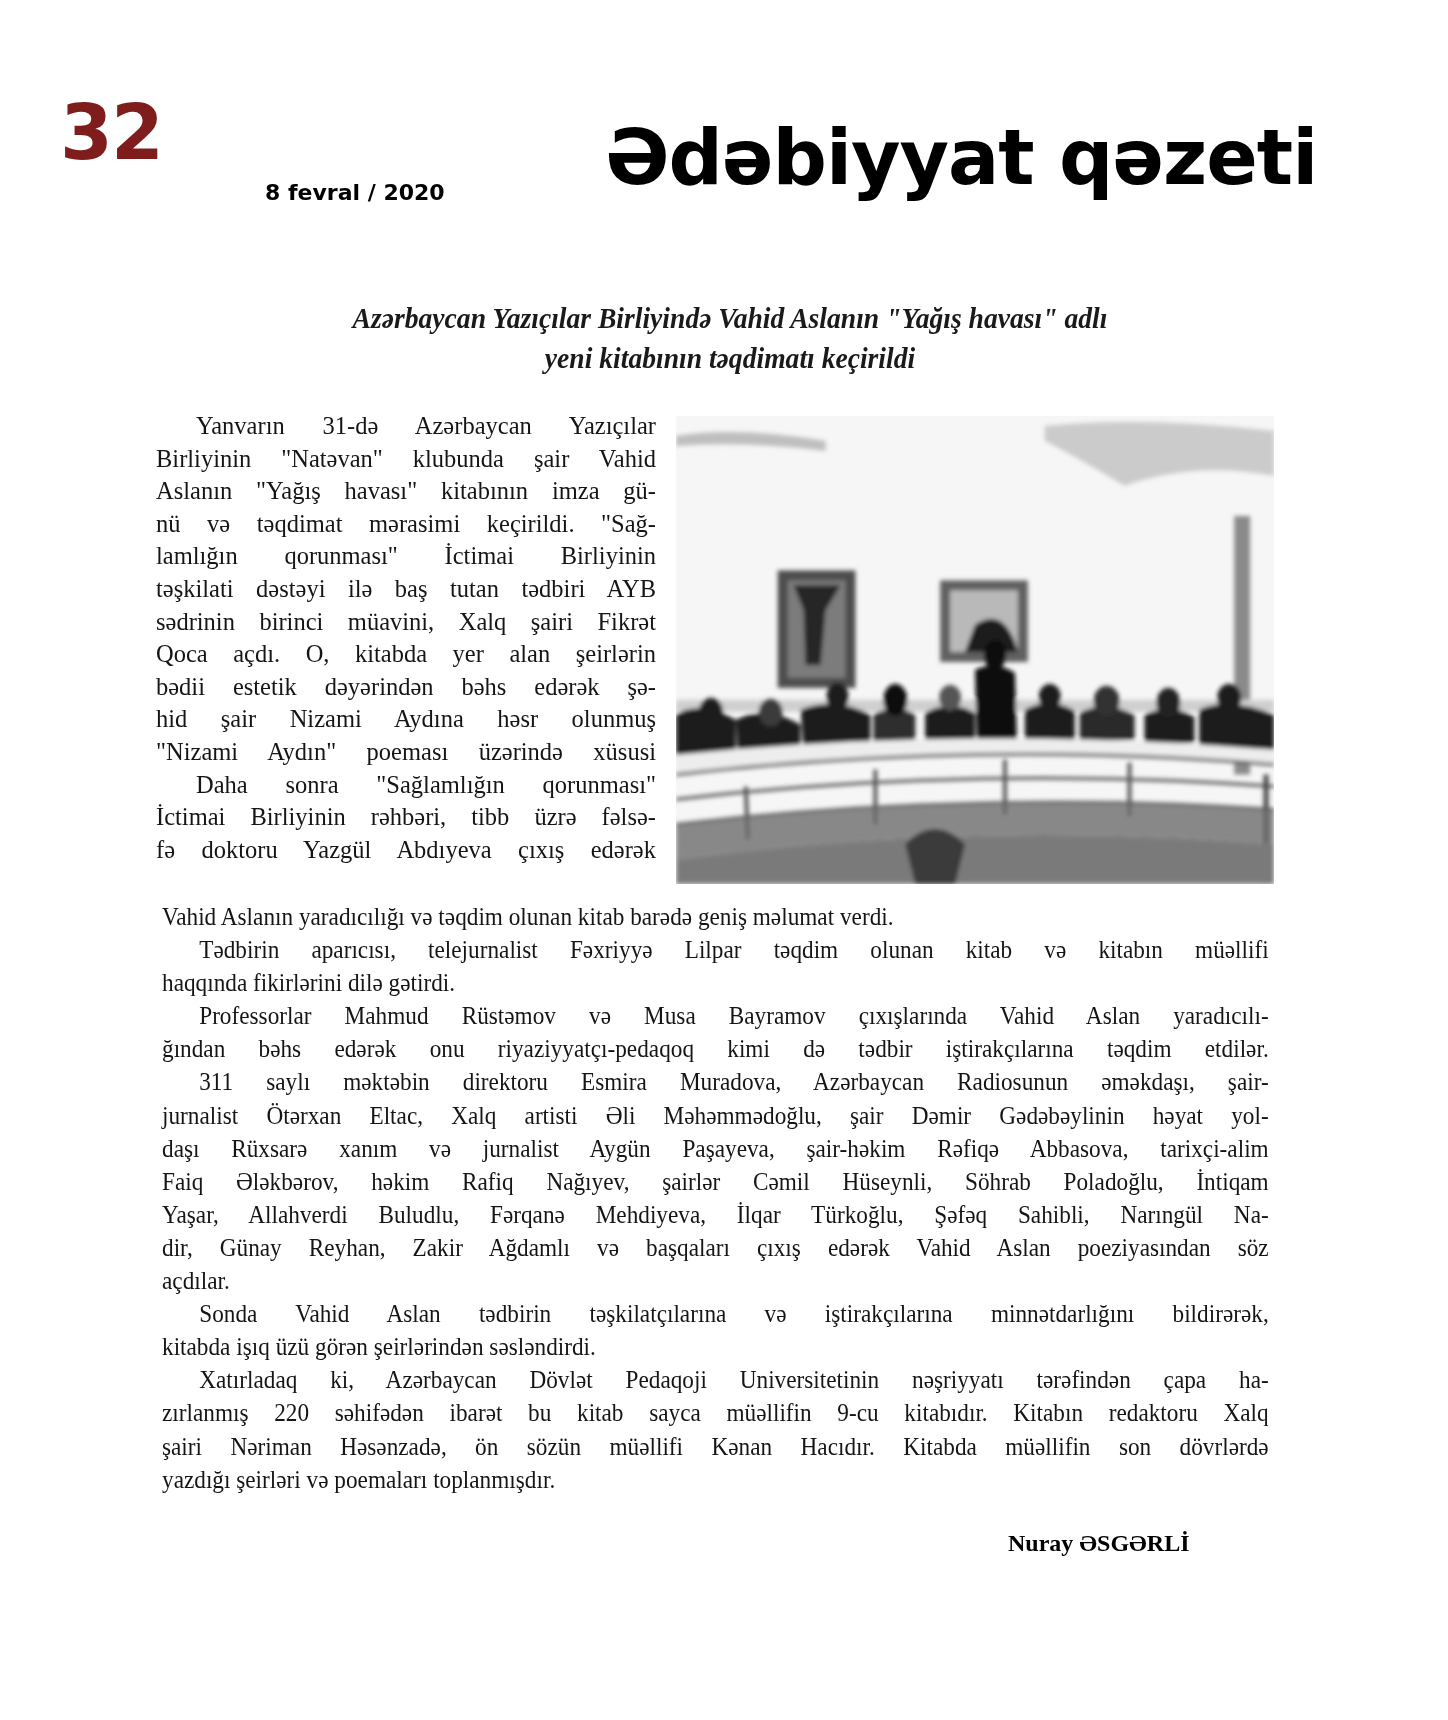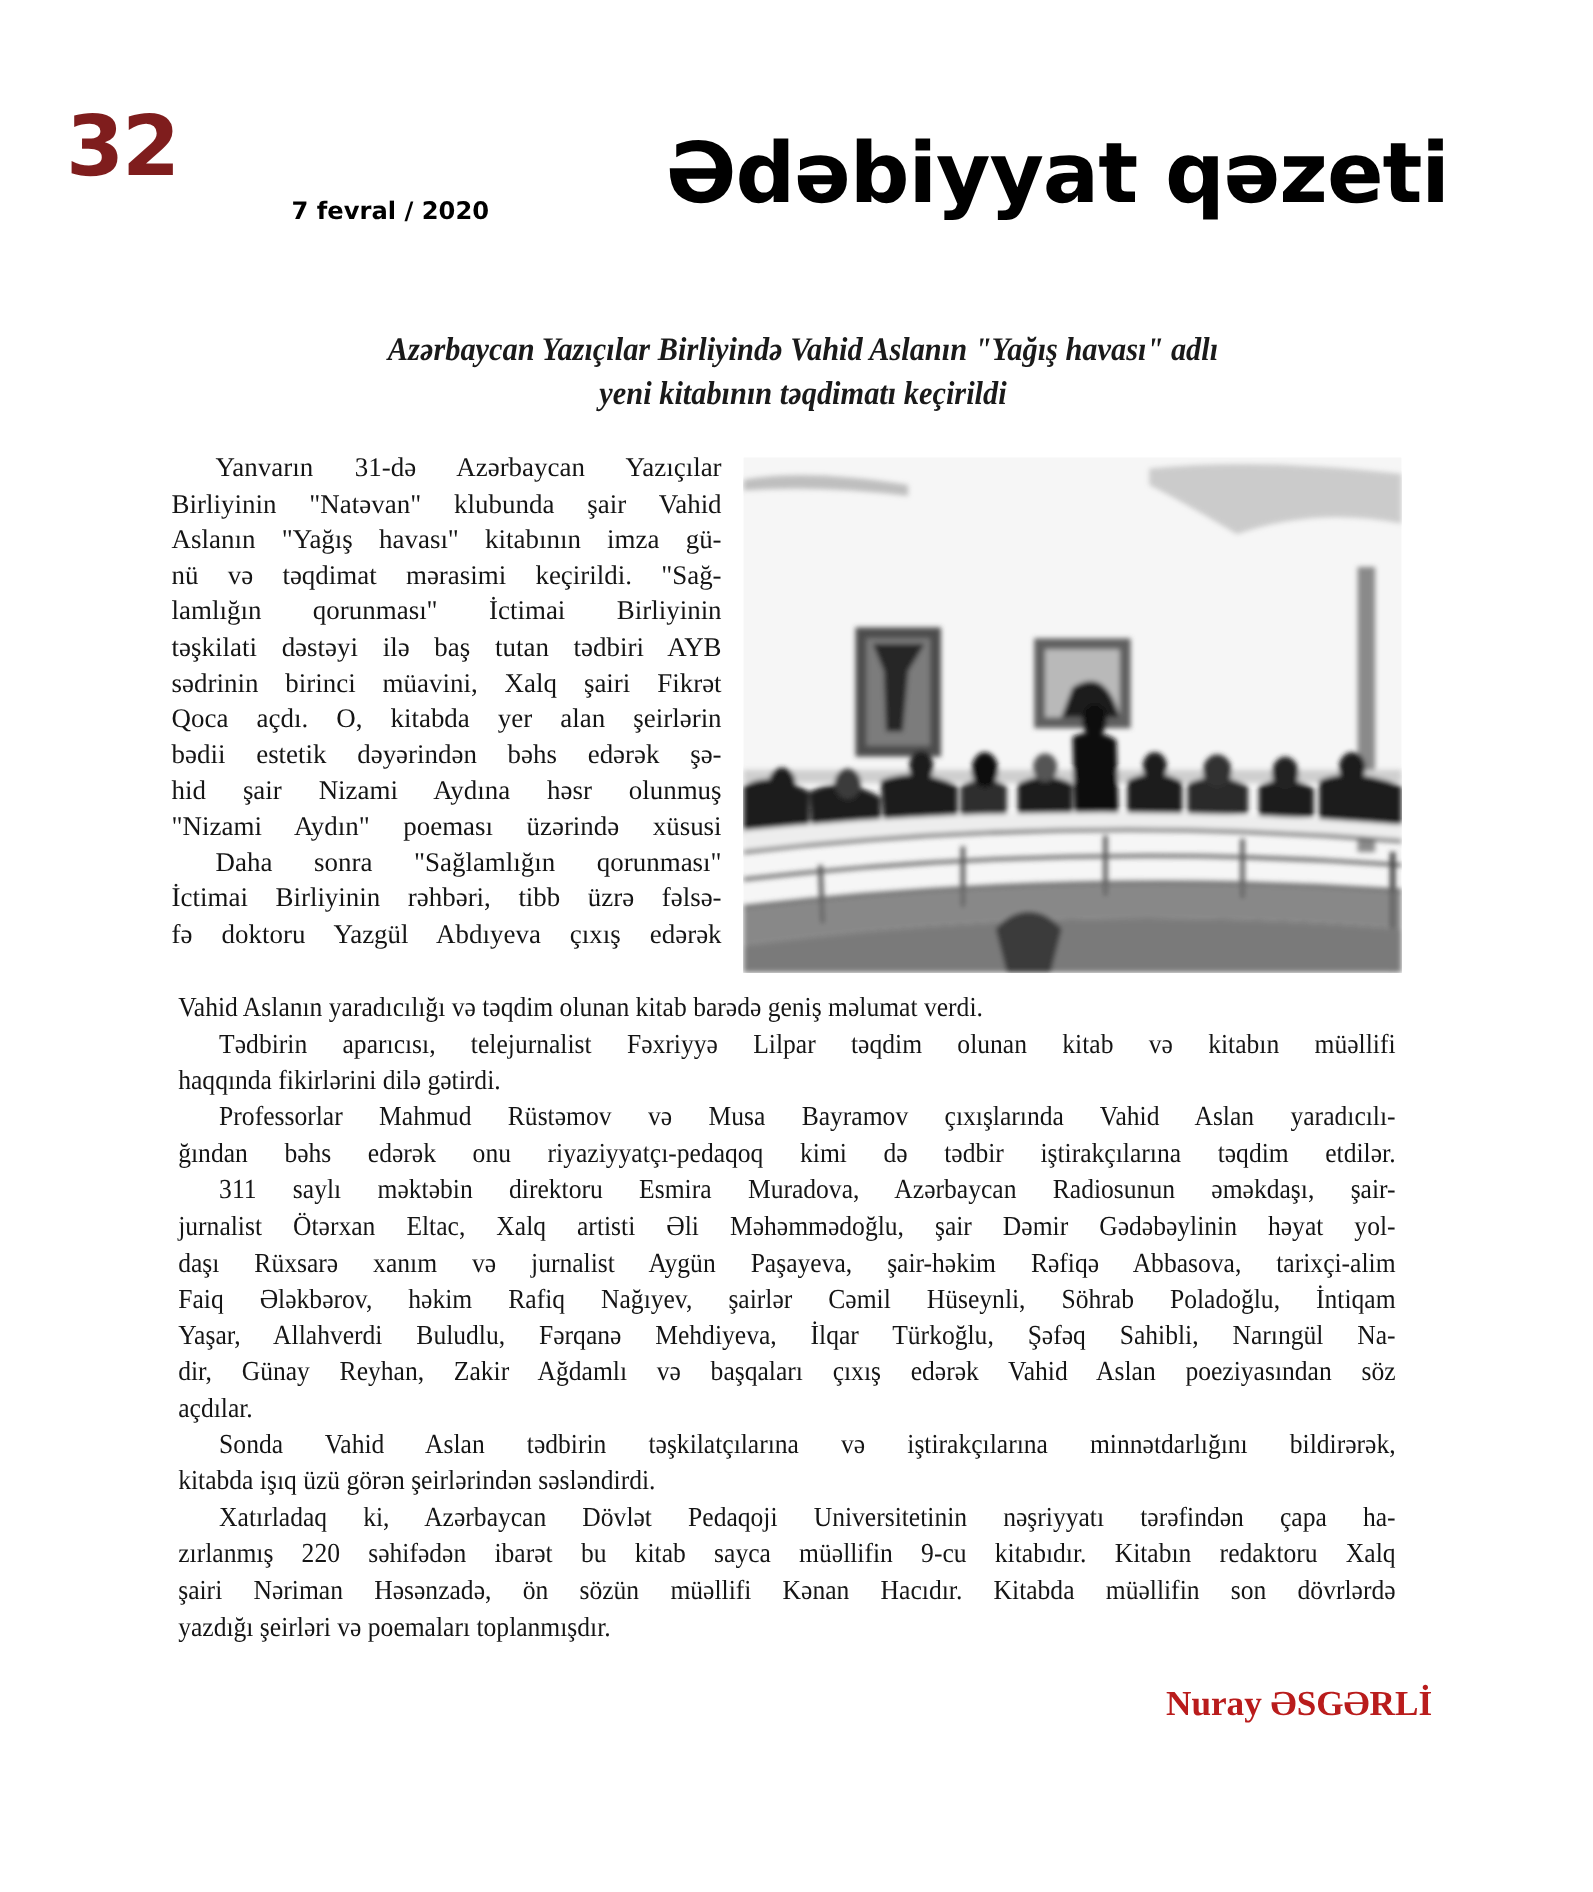--- a/index.html
+++ b/index.html
@@ -11,27 +11,27 @@
   .headline span { display:block; }
   .col-text { position:absolute; left:156px; top:410px; width:500px; font-family:"Liberation Serif", serif; font-size:24.5px; line-height:32.6px; text-align:justify; color:#151515; }
   .col-text .line { display:block; white-space:nowrap; text-align:justify; text-align-last:justify; }
   .col-text .line.last { text-align-last:left; }
   .indent { padding-left:40px; }
   .full-text { position:absolute; left:162px; top:900px; width:1108px; font-family:"Liberation Serif", serif; font-size:25px; line-height:33.1px; color:#151515; transform:scaleX(0.93); transform-origin:left top; width:1190px; }
   .full-text .line { display:block; white-space:nowrap; text-align:justify; text-align-last:justify; }
   .full-text .line.last { text-align-last:left; }
   .photo { position:absolute; left:676px; top:416px; width:598px; height:468px; background:#f4f4f4; overflow:hidden; }
   .photo svg { width:100%; height:100%; display:block; }
-  .byline { position:absolute; left:1060px; top:1530px; font-family:"Liberation Serif", serif; font-weight:bold; font-size:32px; color:#b91c1c; }
+  .byline { position:absolute; left:1008px; top:1530px; font-family:"Liberation Serif", serif; font-weight:bold; font-size:24px; color:#000000; }
 </style>
 </head>
 <body>
 
 <div class="page-number">32</div>
-<div class="issue-date">7 fevral / 2020</div>
+<div class="issue-date">8 fevral / 2020</div>
 <div class="masthead">Ədəbiyyat qəzeti</div>
 
 <div class="headline">
   <span>Azərbaycan Yazıçılar Birliyində Vahid Aslanın "Yağış havası" adlı</span>
   <span>yeni kitabının təqdimatı keçirildi</span>
 </div>
 
 <div class="col-text">
   <span class="line indent">Yanvarın 31-də Azərbaycan Yazıçılar</span>
   <span class="line">Birliyinin "Natəvan" klubunda şair Vahid</span>

